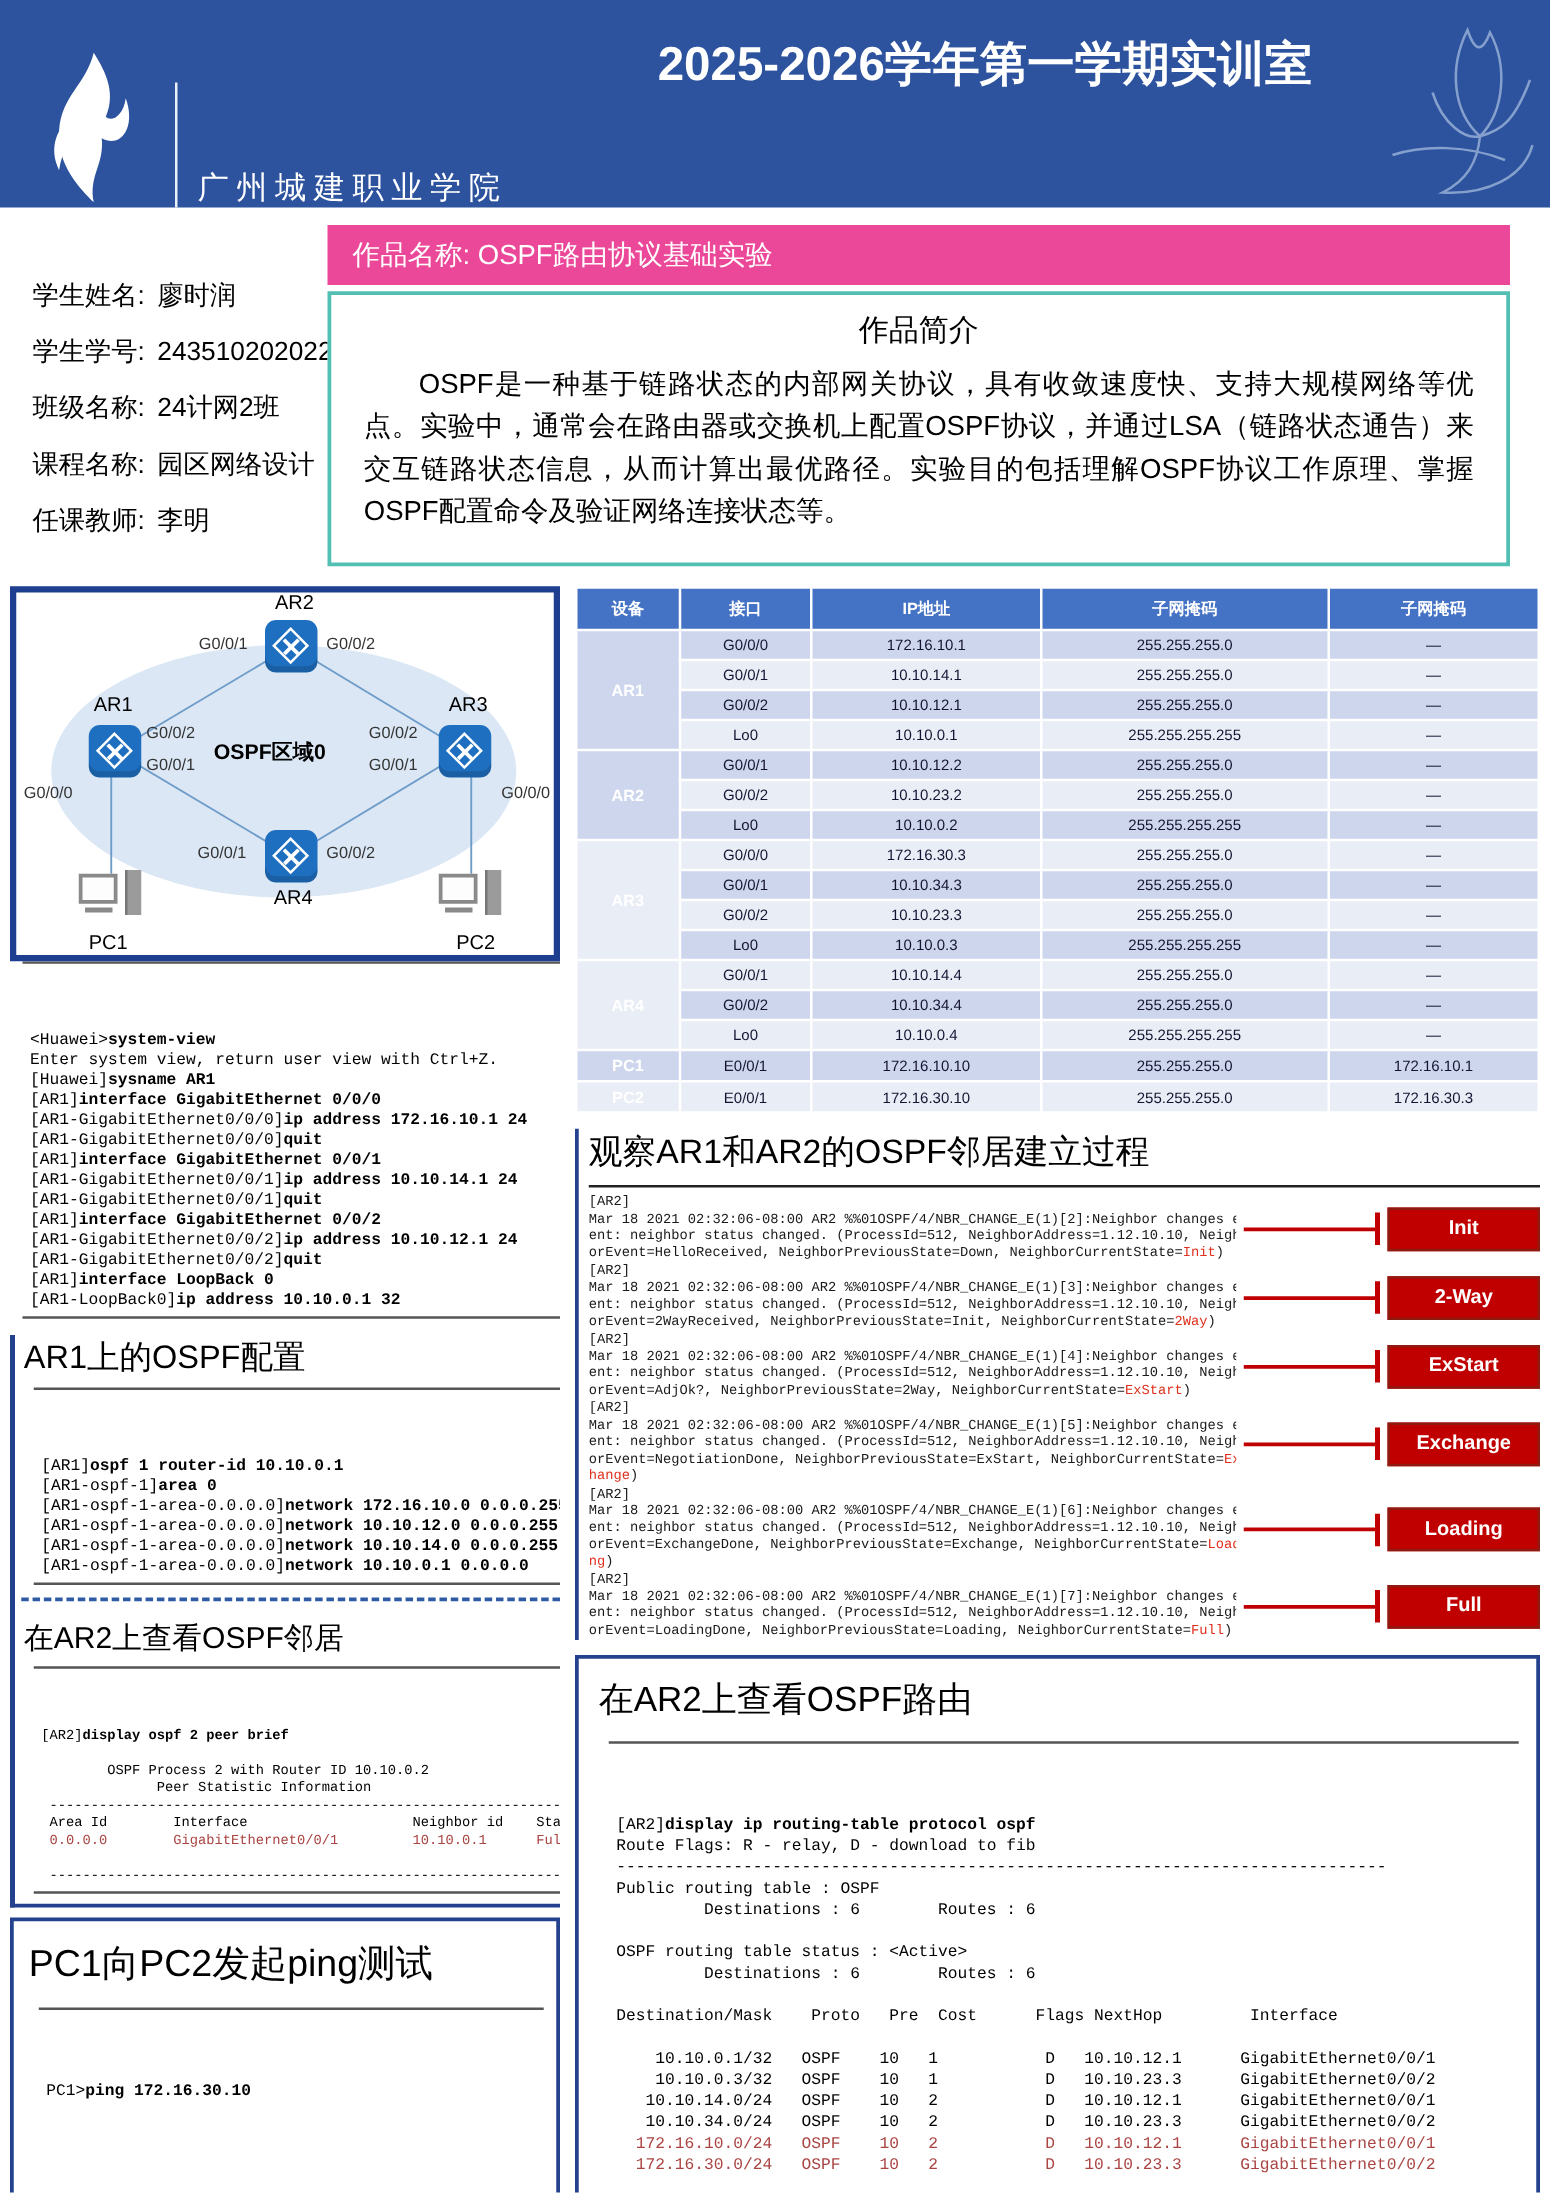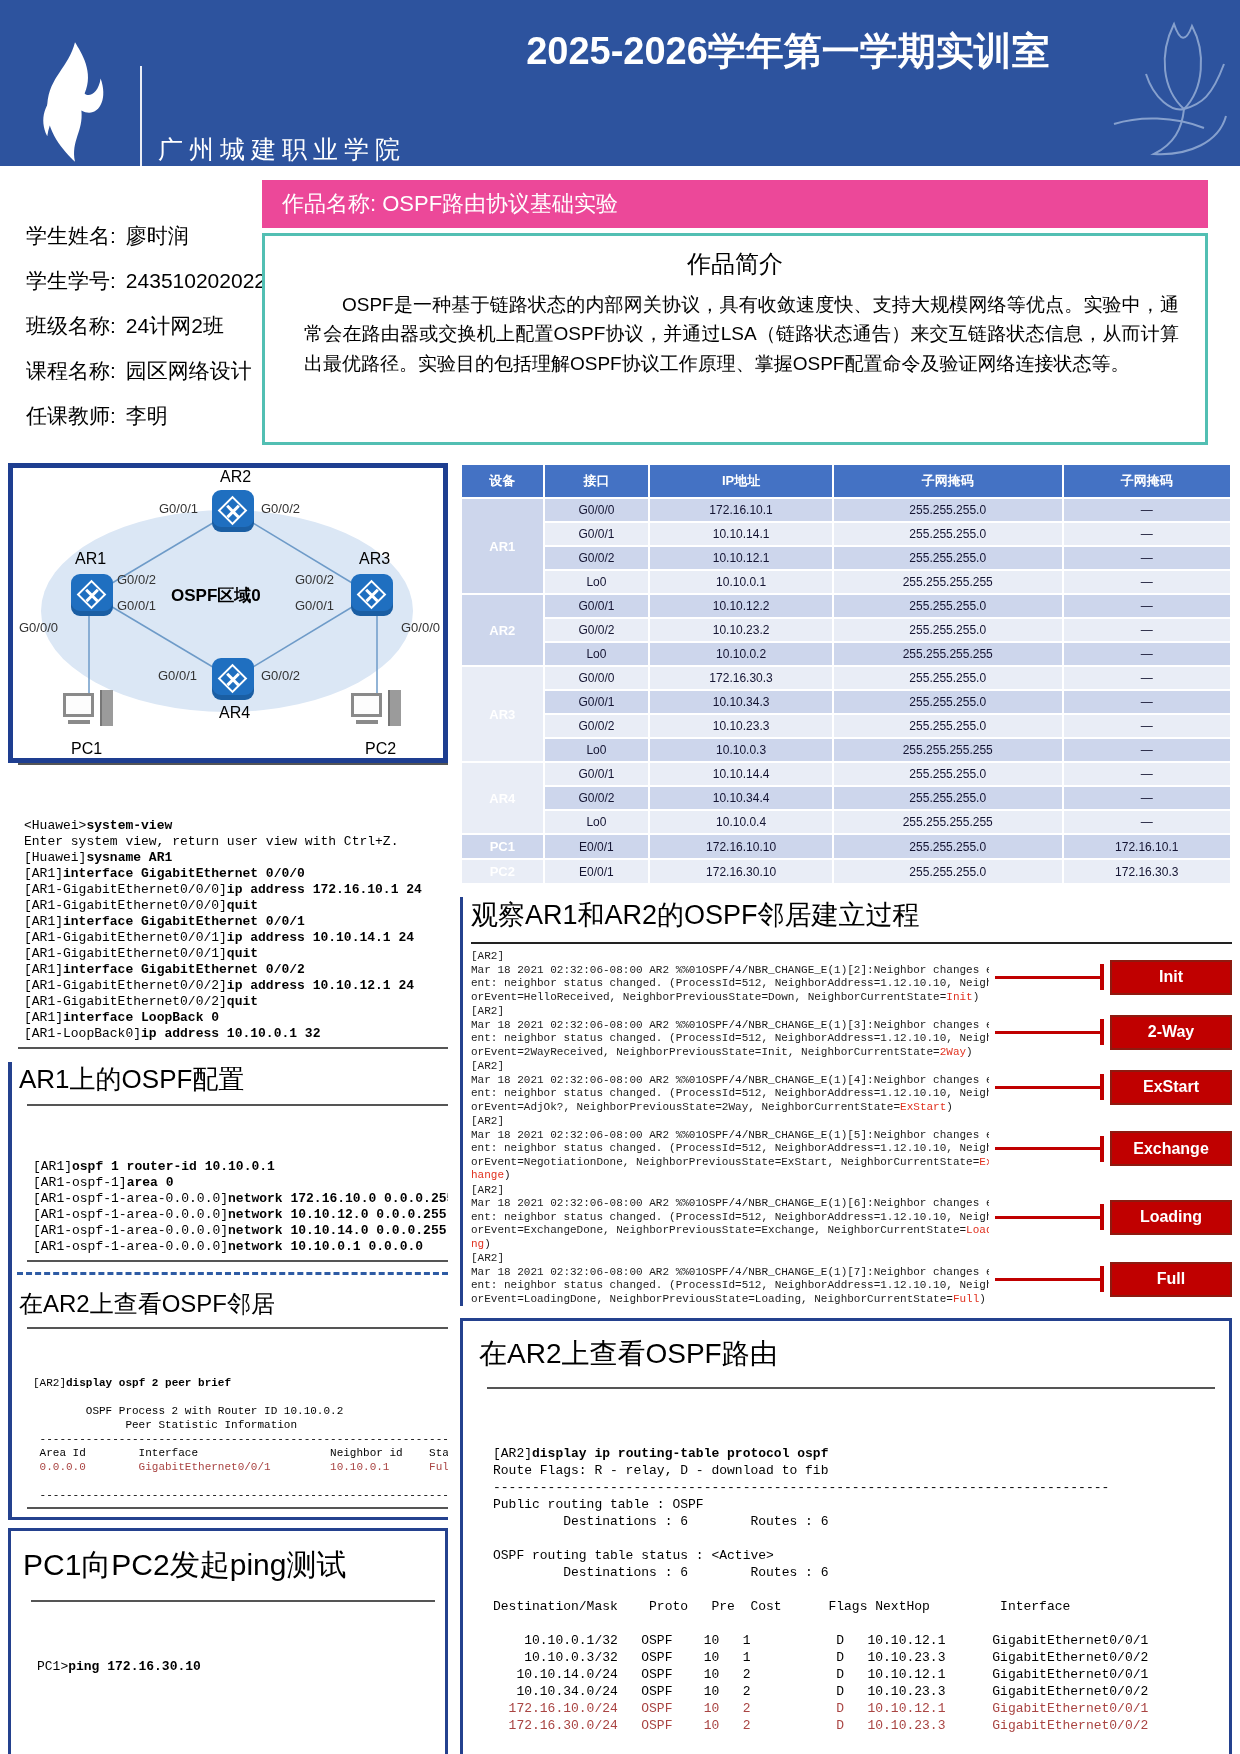--- a/index.html
+++ b/index.html
@@ -21,21 +21,21 @@
   .lotus { position:absolute; right:6px; top:4px; opacity:.55; }
   
   .info-row { display:flex; padding:14px 32px 0 26px; }
   .student { width:236px; padding-top:42px; flex:none; }
   .srow { font-size:21px; margin-bottom:17px; white-space:nowrap; }
   .srow .val { margin-left:10px; }
   .work { flex:1; }
   .name-bar { background:#ec4899; color:#fff; font-size:22px; padding:9px 20px; }
   .intro-box { border:3px solid #52BFB3; margin-top:5px; padding:6px 26px 24px; min-height:212px; background:#fff; }
   .intro-title { text-align:center; font-size:24px; margin:6px 0 10px; }
-  .intro-body { font-size:19px; line-height:1.55; text-indent:2em; text-align:justify;margin-left:13px; }
+  .intro-body { font-size:22px; line-height:1.55; text-indent:2em; text-align:justify; }
   
   .main { display:flex; gap:12px; padding:0 8px; margin-top:16px; }
   .left-col { width:440px; flex:none; }
   .right-col { flex:1; min-width:0; }
   
   .topo { border:5px solid #1E3E90; height:300px; position:relative; background:#fff; }
   .ellipse { position:absolute; left:28px; top:42px; width:372px; height:202px; background:#DBE7F5; border-radius:50%; }
   .links { position:absolute; left:0; top:0; }
   .router { position:absolute; width:42px; height:42px; background:#1F6FC0; border-radius:9px; box-shadow: inset 0 -5px 0 rgba(0,0,0,.15); z-index:2; }
   .router .diamond { position:absolute; left:10px; top:10px; width:21px; height:21px; border:2.5px solid #fff; transform:rotate(45deg); }

